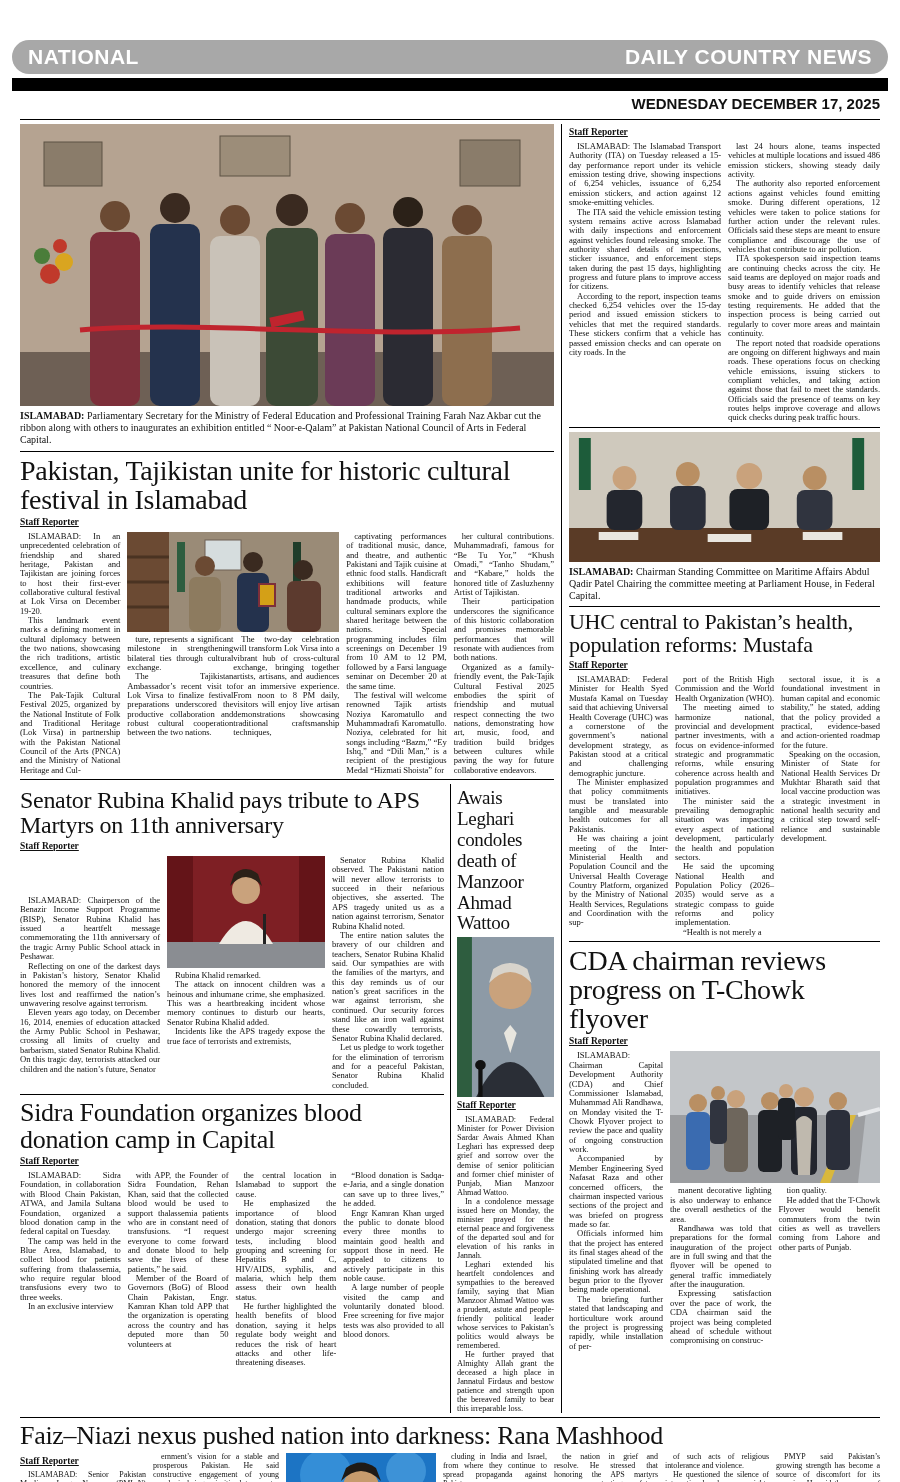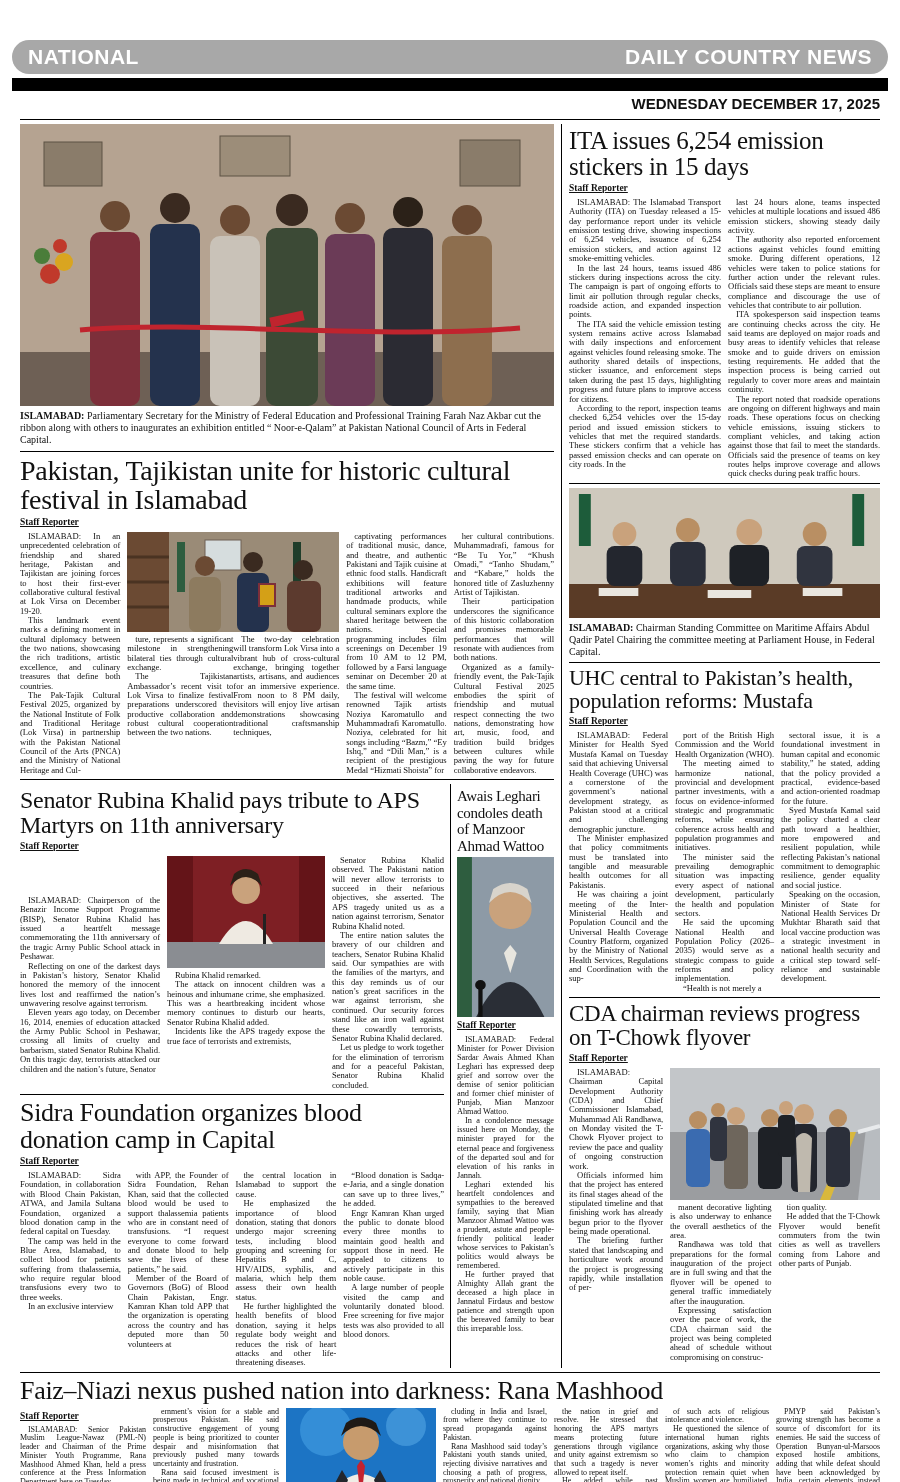--- a/index.html
+++ b/index.html
@@ -17,22 +17,22 @@
   
   .main{display:flex;align-items:stretch;}
   .left-region{width:534px;flex:none;padding-right:7px;}
   .right-region{flex:1;border-left:1.5px solid #000;padding-left:7px;min-width:0;}
   
   h1,h2,h3{font-weight:400;margin:4px 0 3px 0;line-height:1.04;letter-spacing:-.3px;}
   .h-ita{font-size:25px;}
   .h-pt{font-size:28px;}
   .h-uhc{font-size:22px;}
   .h-rub{font-size:24px;}
-  .h-awais{font-size:15px;line-height:1.1;}
-  .h-cda{font-size:23px;}
+  .h-awais{font-size:19px;line-height:1.1;}
+  .h-cda{font-size:28px;}
   .h-sidra{font-size:26px;}
   .h-faiz{font-size:26px;margin:2px 0 4px 0;}
   .byline{font-size:9.5px;font-weight:bold;text-decoration:underline;margin:3px 0 5px 0;}
   .cols{display:flex;gap:7px;}
   .col{flex:1;min-width:0;}
   .par{margin:0;text-indent:8px;text-align:justify;font-size:8.6px;line-height:1.09;letter-spacing:-.05px;}
   .awais .par{font-size:8.3px;}
   .faiz-body .par{font-size:8px;}
   .caption{font-size:10px;line-height:1.22;margin-top:4px;}
   .caption b{font-weight:bold;}
@@ -256,26 +256,24 @@
               <p class="par">Leghari extended his heartfelt condolences and sympathies to the bereaved family, saying that Mian Manzoor Ahmad Wattoo was a prudent, astute and people-friendly political leader whose services to Pakistan’s politics would always be remembered.</p>
               <p class="par">He further prayed that Almighty Allah grant the deceased a high place in Jannatul Firdaus and bestow patience and strength upon the bereaved family to bear this irreparable loss.</p>
             </div>
         </div>
       </div>
     </div>
 
     <div class="right-region">
 
       <div>
-        <h2 class="h-ita">ITA issues 6,254 emission stickers in 15 days</h2>
         <div class="byline">Staff Reporter</div>
         <div class="cols">
           <div class="col">
               <p class="par">ISLAMABAD: The Islamabad Transport Authority (ITA) on Tuesday released a 15-day performance report under its vehicle emission testing drive, showing inspections of 6,254 vehicles, issuance of 6,254 emission stickers, and action against 12 smoke-emitting vehicles.</p>
-              <p class="par">In the last 24 hours, teams issued 486 stickers during inspections across the city. The campaign is part of ongoing efforts to limit air pollution through regular checks, roadside action, and expanded inspection points.</p>
               <p class="par">The ITA said the vehicle emission testing system remains active across Islamabad with daily inspections and enforcement against vehicles found releasing smoke. The authority shared details of inspections, sticker issuance, and enforcement steps taken during the past 15 days, highlighting progress and future plans to improve access for citizens.</p>
               <p class="par">According to the report, inspection teams checked 6,254 vehicles over the 15-day period and issued emission stickers to vehicles that met the required standards. These stickers confirm that a vehicle has passed emission checks and can operate on city roads. In the</p>
             </div>
           <div class="col">
               <p class="par">last 24 hours alone, teams inspected vehicles at multiple locations and issued 486 emission stickers, showing steady daily activity.</p>
               <p class="par">The authority also reported enforcement actions against vehicles found emitting smoke. During different operations, 12 vehicles were taken to police stations for further action under the relevant rules. Officials said these steps are meant to ensure compliance and discourage the use of vehicles that contribute to air pollution.</p>
               <p class="par">ITA spokesperson said inspection teams are continuing checks across the city. He said teams are deployed on major roads and busy areas to identify vehicles that release smoke and to guide drivers on emission testing requirements. He added that the inspection process is being carried out regularly to cover more areas and maintain continuity.</p>
               <p class="par">The report noted that roadside operations are ongoing on different highways and main roads. These operations focus on checking vehicle emissions, issuing stickers to compliant vehicles, and taking action against those that fail to meet the standards. Officials said the presence of teams on key routes helps improve coverage and allows quick checks during peak traffic hours.</p>
             </div>
         </div>
@@ -321,34 +319,34 @@
             </div>
           <div class="col">
               <p class="par">port of the British High Commission and the World Health Organization (WHO).</p>
               <p class="par">The meeting aimed to harmonize national, provincial and development partner investments, with a focus on evidence-informed strategic and programmatic reforms, while ensuring coherence across health and population programmes and initiatives.</p>
               <p class="par">The minister said the prevailing demographic situation was impacting every aspect of national development, particularly the health and population sectors.</p>
               <p class="par">He said the upcoming National Health and Population Policy (2026–2035) would serve as a strategic compass to guide reforms and policy implementation.</p>
               <p class="par">“Health is not merely a</p>
             </div>
           <div class="col">
               <p class="par">sectoral issue, it is a foundational investment in human capital and economic stability,” he stated, adding that the policy provided a practical, evidence-based and action-oriented roadmap for the future.</p>
-              <p class="par">Syed Mustafa Kamal said the policy charted a clear path toward a healthier, more empowered and resilient population, while reflecting Pakistan’s national commitment to demographic resilience, gender equality and social justice.</p>
               <p class="par">Speaking on the occasion, Minister of State for National Health Services Dr Mukhtar Bharath said that local vaccine production was a strategic investment in national health security and a critical step toward self-reliance and sustainable development.</p>
             </div>
         </div>
       </div>
 
       <div class="rule"></div>
 
       <div>
         <h2 class="h-cda">CDA chairman reviews progress on T-Chowk flyover</h2>
         <div class="byline">Staff Reporter</div>
         <div class="cols">
           <div class="col">
               <p class="par">ISLAMABAD: Chairman Capital Development Authority (CDA) and Chief Commissioner Islamabad, Muhammad Ali Randhawa, on Monday visited the T-Chowk Flyover project to review the pace and quality of ongoing construction work.</p>
+              <p class="par">Accompanied by Member Engineering Syed Nafasat Raza and other concerned officers, the chairman inspected various sections of the project and was briefed on progress made so far.</p>
               <p class="par">Officials informed him that the project has entered its final stages ahead of the stipulated timeline and that finishing work has already begun prior to the flyover being made operational.</p>
               <p class="par">The briefing further stated that landscaping and horticulture work around the project is progressing rapidly, while installation of per-</p>
             </div>
           <div class="cda-right">
             <div class="photo cda-photo">
               <svg viewBox="0 0 210 132" preserveAspectRatio="none">
                 <rect width="210" height="132" fill="#c3c6c9"></rect>
                 <rect y="64" width="210" height="68" fill="#9b9da0"></rect>
                 <path d="M150 132 L180 64 L186 64 L160 132 Z" fill="#d9b83c"></path>
                 <path d="M196 60 L210 56 L210 132 L188 132 Z" fill="#b8bcc0"></path>

